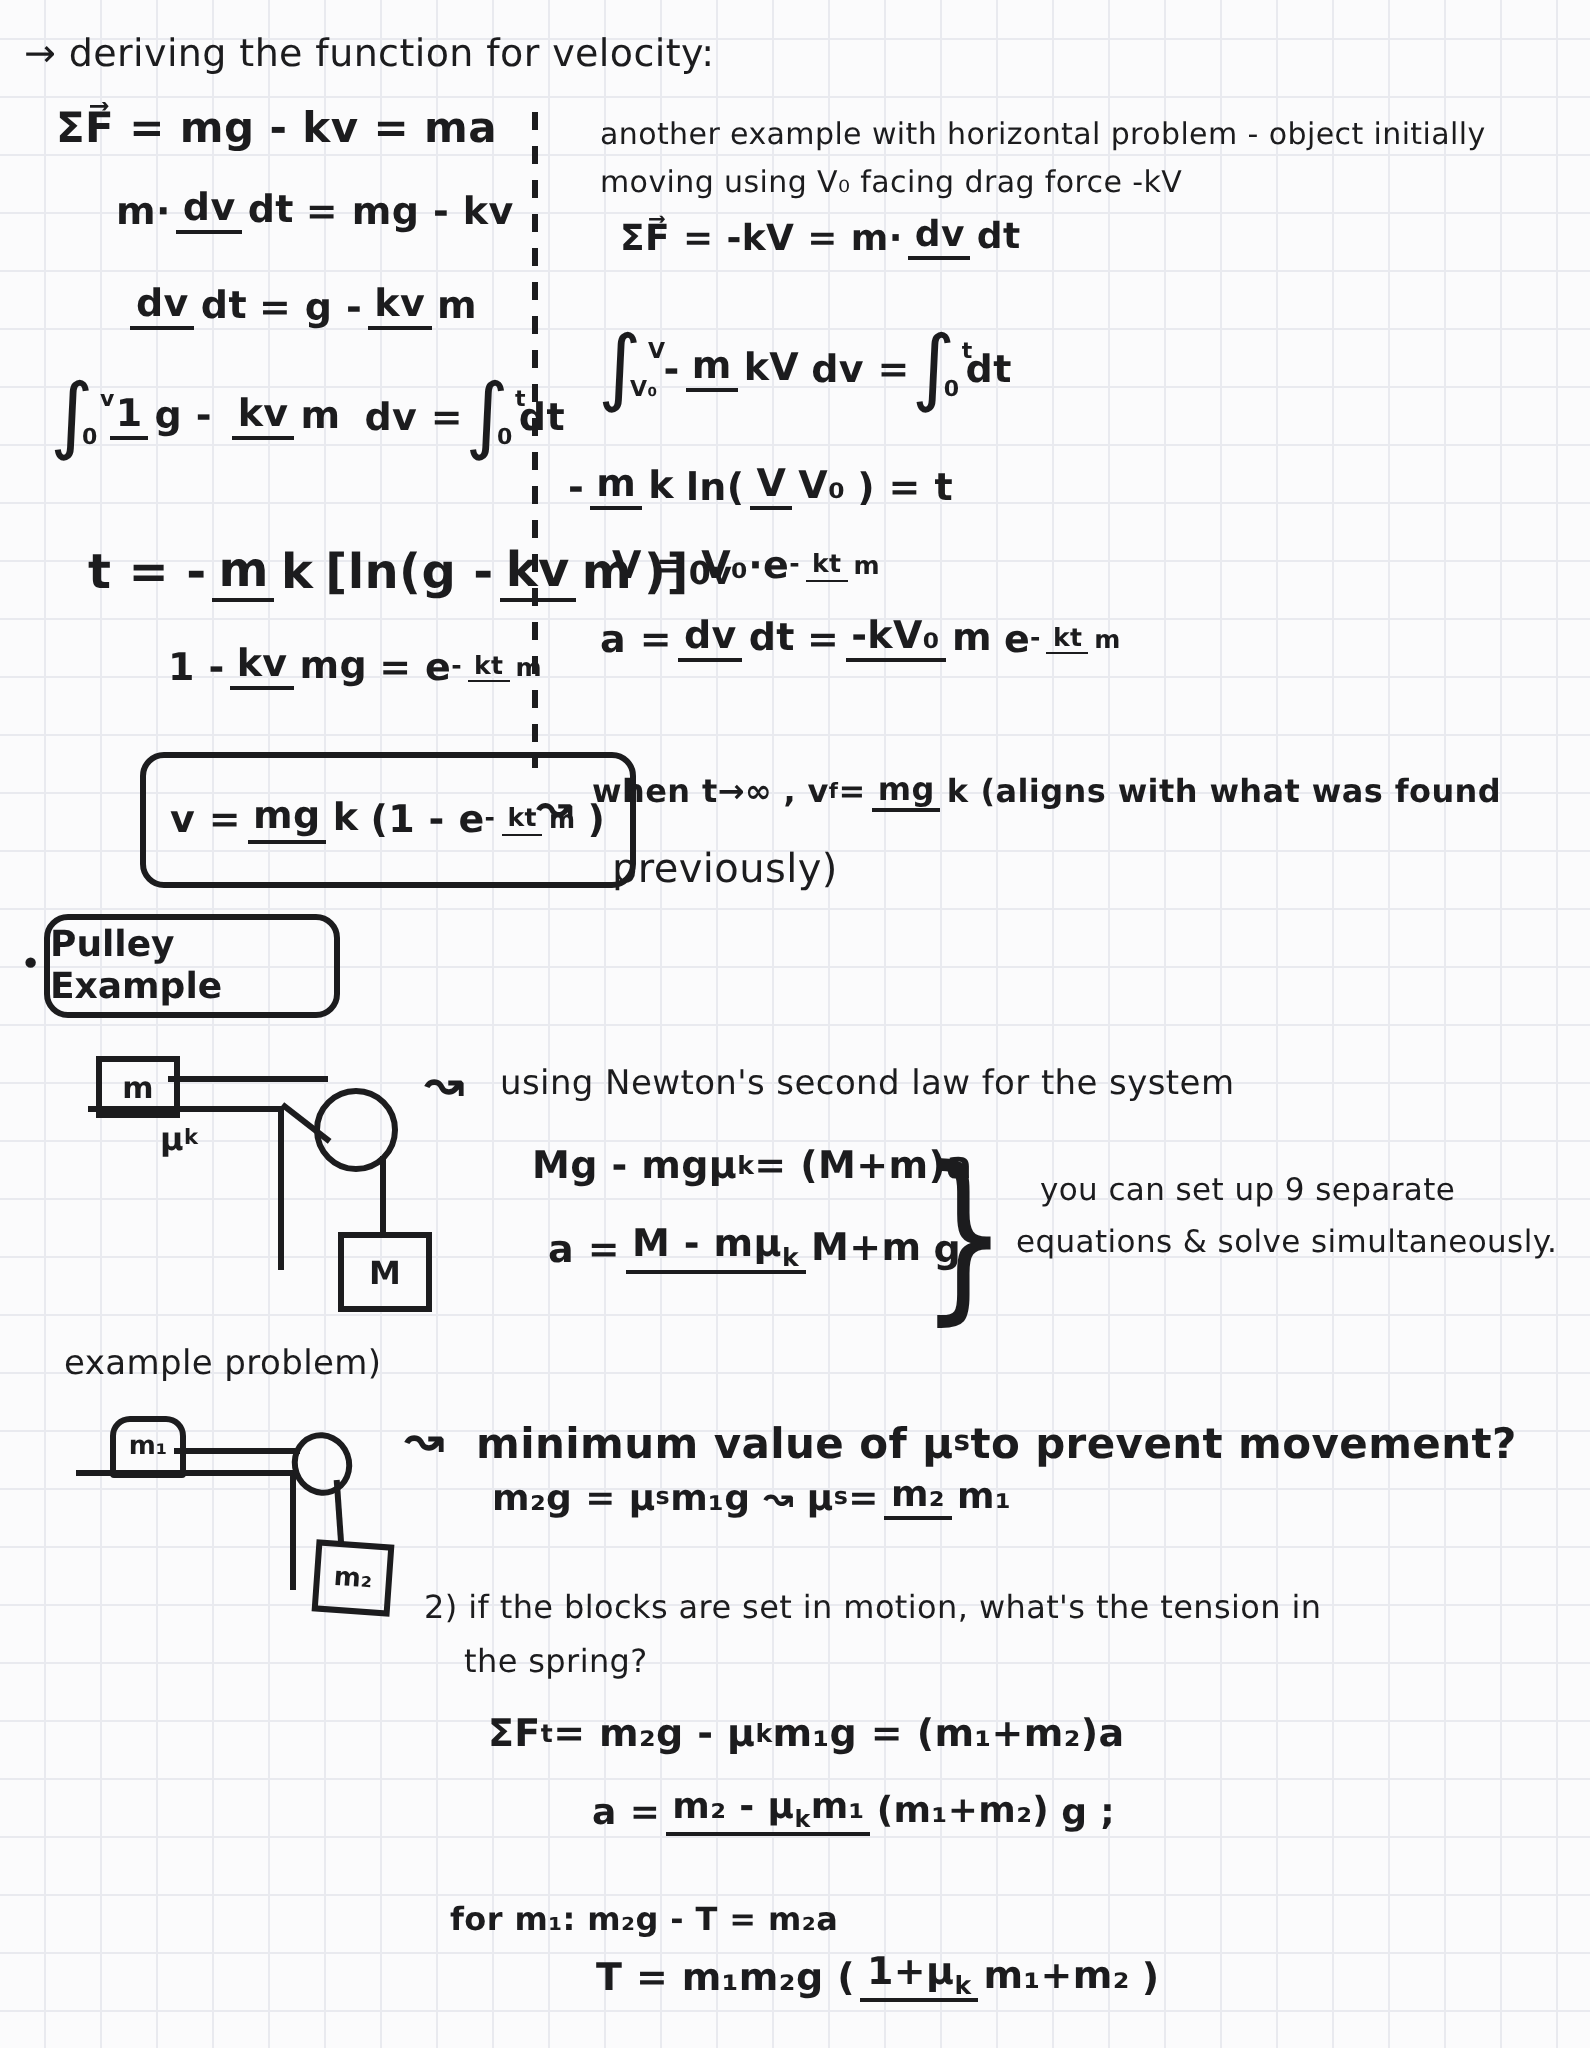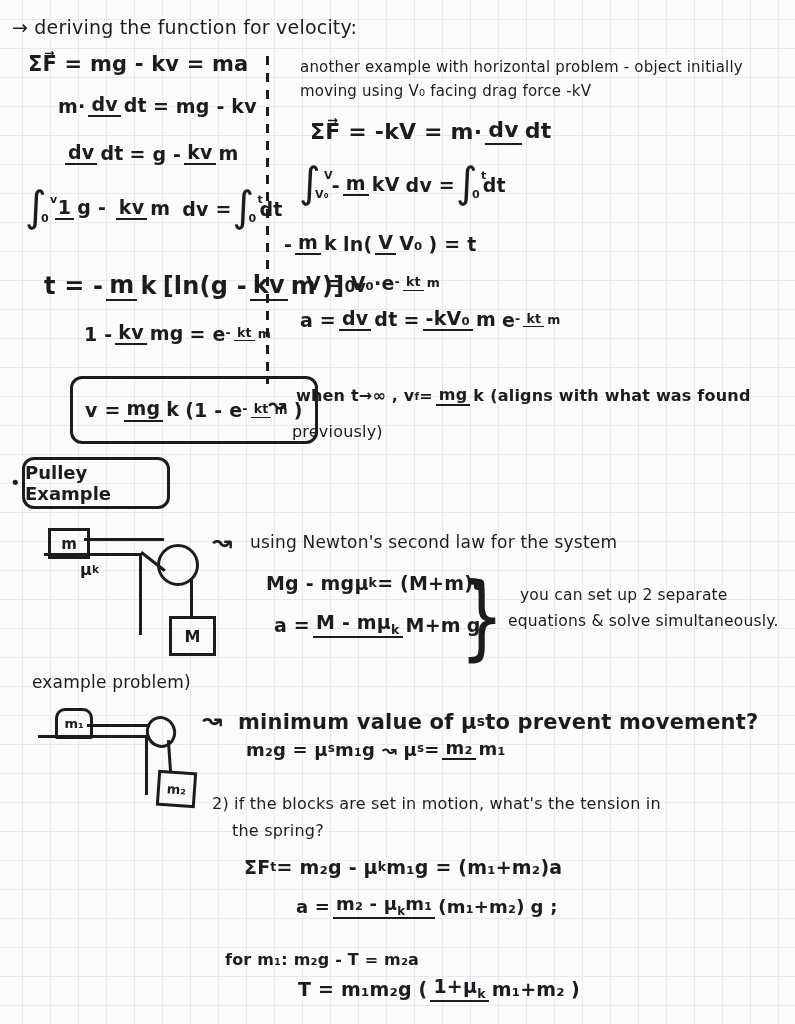--- a/index.html
+++ b/index.html
@@ -95,21 +95,21 @@
       </span>(1 - e<sup>-<span class="fr">
           <span class="fn">kt</span>
           <span class="fd">m</span>
         </span></sup>)</div>
 </div>
 
 <div class="divider" style="left:266px;top:56px;height:328px"></div>
 
 <div class="txt" style="left:300px;top:58px;font-size:15px">another example with horizontal problem - object initially</div>
 <div class="txt" style="left:300px;top:82px;font-size:15px">moving using V₀ facing drag force  -kV</div>
-<div class="eq" style="left:310px;top:118px;font-size:22px">ΣF⃗ = -kV = m·<span class="fr">
+<div class="eq" style="left:310px;top:108px;font-size:18px">ΣF⃗ = -kV = m·<span class="fr">
       <span class="fn">dv</span>
       <span class="fd">dt</span>
     </span></div>
 <div class="eq" style="left:298px;top:168px;font-size:19px"><span class="itg">
       <span class="isg">∫</span>
       <span class="ib">
         <span class="ihi">V</span>
         <span class="ilo">V₀</span>
       </span>
     </span>-<span class="fr">
@@ -142,21 +142,21 @@
     </span>e<sup>-<span class="fr">
         <span class="fn">kt</span>
         <span class="fd">m</span>
       </span></sup></div>
 
 <span class="arrow" style="left:268px;top:392px;font-size:22px">↝</span>
 <div class="eq" style="left:296px;top:386px;font-size:16px">when t→∞ , v<sub>f</sub>= <span class="fr">
       <span class="fn">mg</span>
       <span class="fd">k</span>
     </span> (aligns with what was found</div>
-<div class="txt" style="left:292px;top:422px;font-size:16px">previously)</div>
+<div class="txt" style="left:306px;top:422px;font-size:20px">previously)</div>
 
 <span class="txt" style="left:10px;top:472px;font-size:18px">•</span>
 <div class="handbox" style="left:22px;top:457px;width:142px;height:46px">
   <span style="font-size:18px;font-weight:700">Pulley Example</span>
 </div>
 
 <div style="position:absolute;left:40px;top:520px;width:185px;height:140px">
   <div class="blk" style="left:8px;top:8px;width:36px;height:25px;font-size:15px">
     <span>m</span>
   </div>
@@ -173,21 +173,21 @@
 </div>
 
 <span class="arrow" style="left:212px;top:528px;font-size:24px">↝</span>
 <div class="txt" style="left:250px;top:532px;font-size:17px">using Newton's second law for the system</div>
 <div class="eq" style="left:266px;top:572px;font-size:19px">Mg - mgμ<sub>k</sub> = (M+m)a</div>
 <div class="eq" style="left:274px;top:612px;font-size:19px">a = <span class="fr">
       <span class="fn">M - mμ<sub>k</sub></span>
       <span class="fd">M+m</span>
     </span> g</div>
 <span class="brace" style="left:460px;top:572px;font-size:92px">}</span>
-<div class="txt" style="left:520px;top:586px;font-size:15.5px">you can set up 2 separate</div>
+<div class="txt" style="left:520px;top:586px;font-size:15.5px">you can set up 9 separate</div>
 <div class="txt" style="left:508px;top:612px;font-size:15.5px">equations &amp; solve simultaneously.</div>
 
 <div class="txt" style="left:32px;top:672px;font-size:17px">example problem)</div>
 
 <div style="position:absolute;left:30px;top:695px;width:180px;height:115px">
   <div class="blk" style="left:25px;top:13px;width:32px;height:25px;font-size:13px;border-radius:10px 10px 2px 2px">
     <span>m₁</span>
   </div>
   <div class="ln" style="left:57px;top:29px;width:63px;height:3px"></div>
   <div class="ln" style="left:8px;top:40px;width:110px;height:3px"></div>

